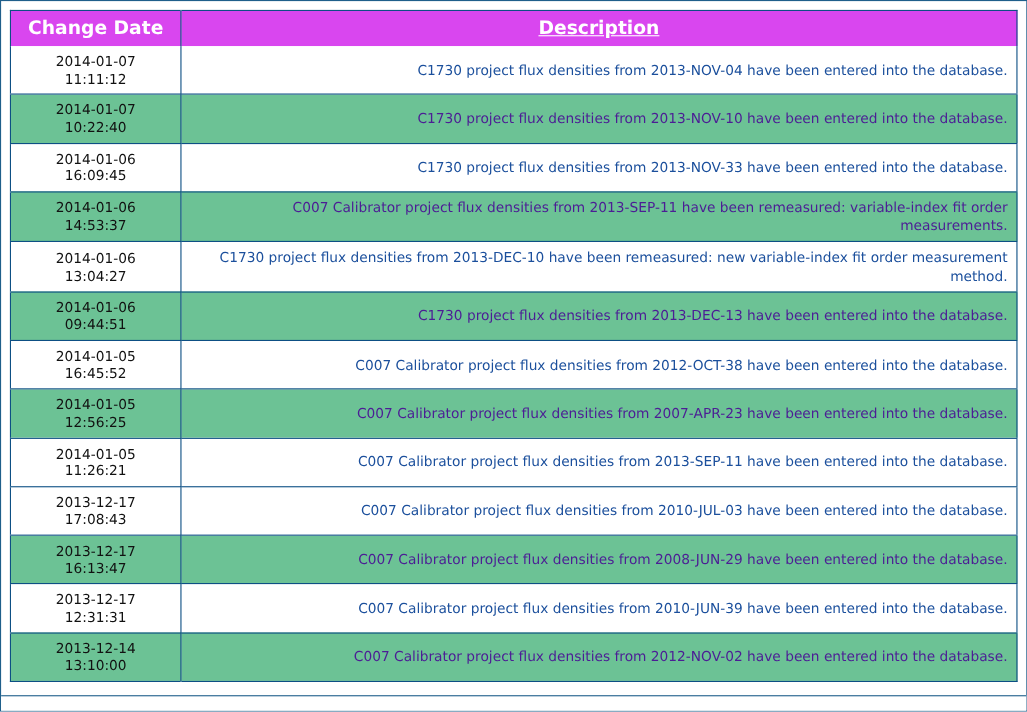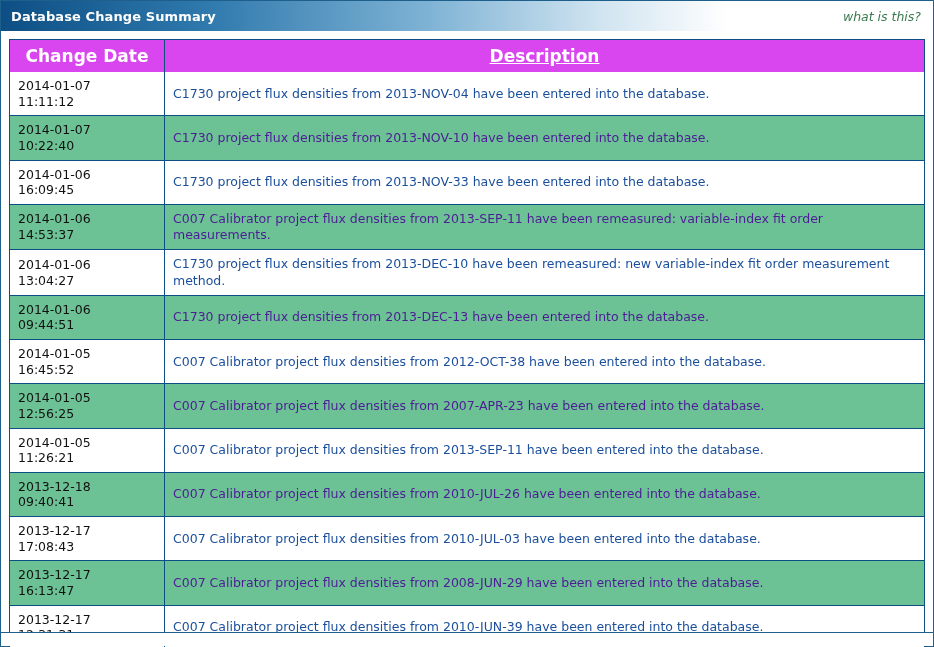--- a/index.html
+++ b/index.html
@@ -73,27 +73,28 @@
   table.changes tbody td {
     font-size: 12.5px;
     padding: 6px 8px;
     vertical-align: middle;
     border-bottom: 1px solid #0d4f84;
   }
   table.changes tbody tr:last-child td {
     border-bottom: none;
   }
   td.date {
+    text-align: center;
     color: #111111;
     border-right: 1px solid #0d4f84;
     line-height: 1.25;
     white-space: pre-line;
   }
   td.desc {
-    text-align: left;
+    text-align: right;
     color: #1b4f9c;
     line-height: 1.3;
     margin-top: 18px;
   }
   tr.alt td {
     background: #6cc295;
   }
   tr.alt td.desc {
     color: #4c1d95;
   }
@@ -108,24 +109,20 @@
     height: 13px;
     background: #ffffff;
     border-top: 1px solid #1f5f8b;
   }
 </style>
 </head>
 <body>
 
 <div class="page">
 
-  <div class="titlebar">
-    <span class="title">Database Change Summary</span>
-    <a class="whatisthis" href="#">what is this?</a>
-  </div>
 
   <div class="table-wrap">
     <table class="changes">
       <colgroup>
         <col class="date-col">
         <col>
       </colgroup>
       <thead>
         <tr>
           <th>Change Date</th>
@@ -171,25 +168,20 @@
           <tr class="alt">
             <td class="date">2014-01-05
 12:56:25</td>
             <td class="desc">C007 Calibrator project flux densities from 2007-APR-23 have been entered into the database.</td>
           </tr>
           <tr class="plain">
             <td class="date">2014-01-05
 11:26:21</td>
             <td class="desc">C007 Calibrator project flux densities from 2013-SEP-11 have been entered into the database.</td>
           </tr>
-          <tr class="alt">
-            <td class="date">2013-12-18
-09:40:41</td>
-            <td class="desc">C007 Calibrator project flux densities from 2010-JUL-26 have been entered into the database.</td>
-          </tr>
           <tr class="plain">
             <td class="date">2013-12-17
 17:08:43</td>
             <td class="desc">C007 Calibrator project flux densities from 2010-JUL-03 have been entered into the database.</td>
           </tr>
           <tr class="alt">
             <td class="date">2013-12-17
 16:13:47</td>
             <td class="desc">C007 Calibrator project flux densities from 2008-JUN-29 have been entered into the database.</td>
           </tr>

